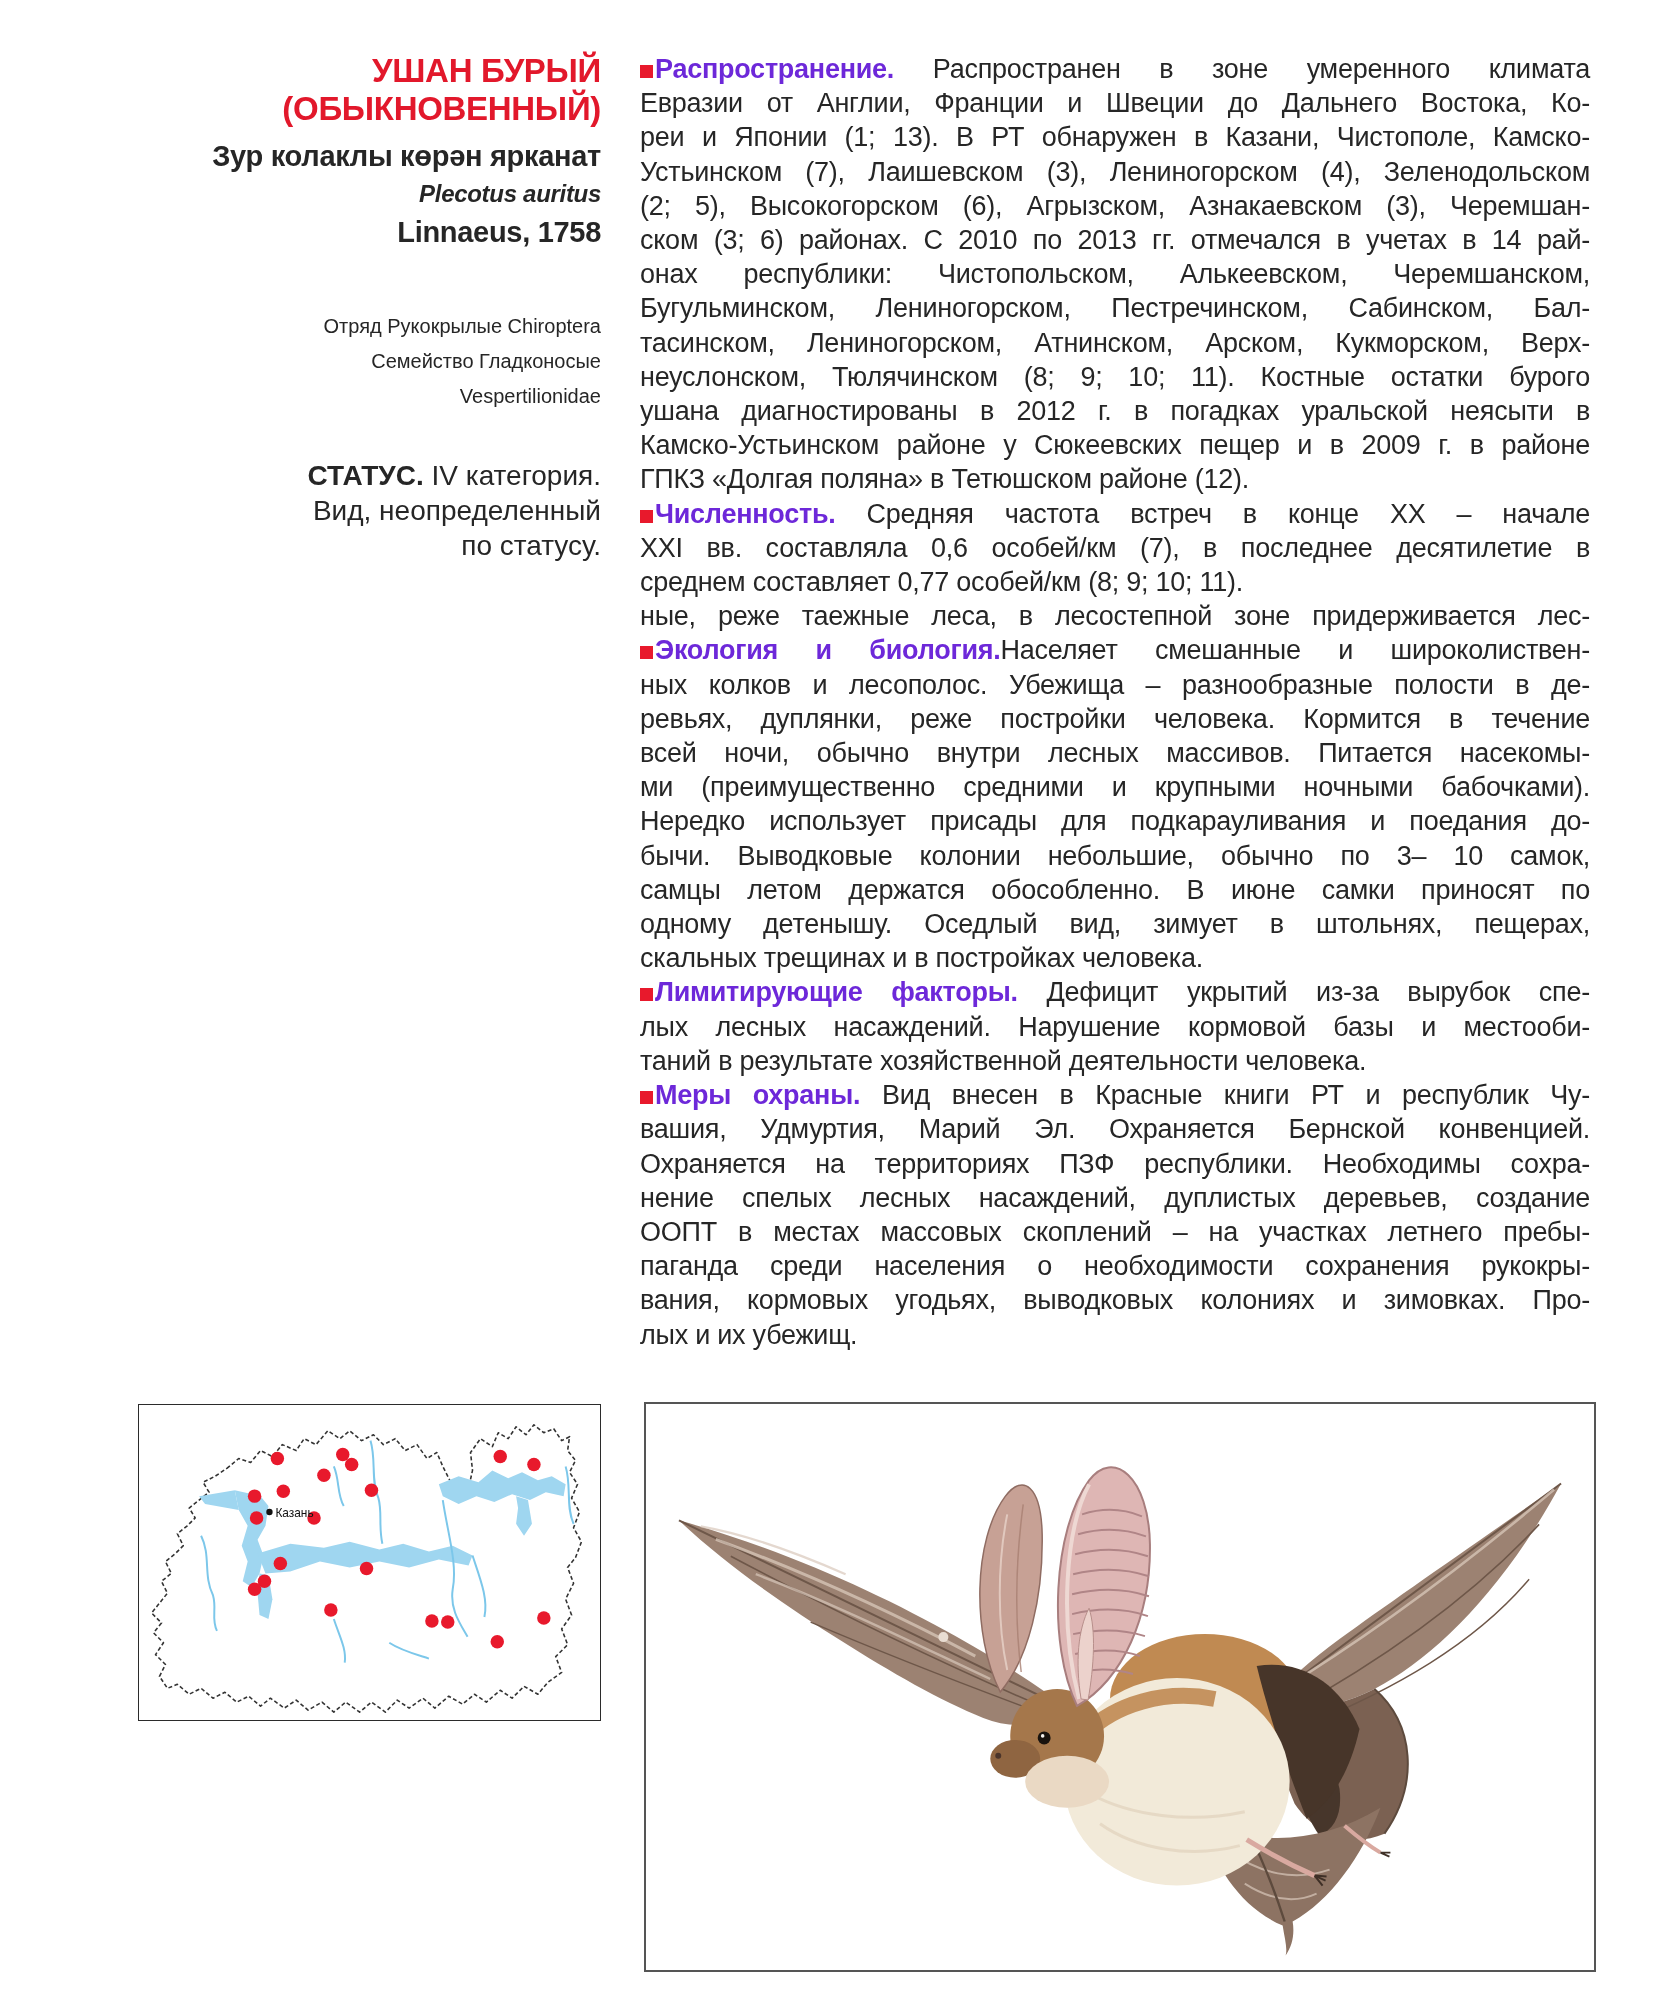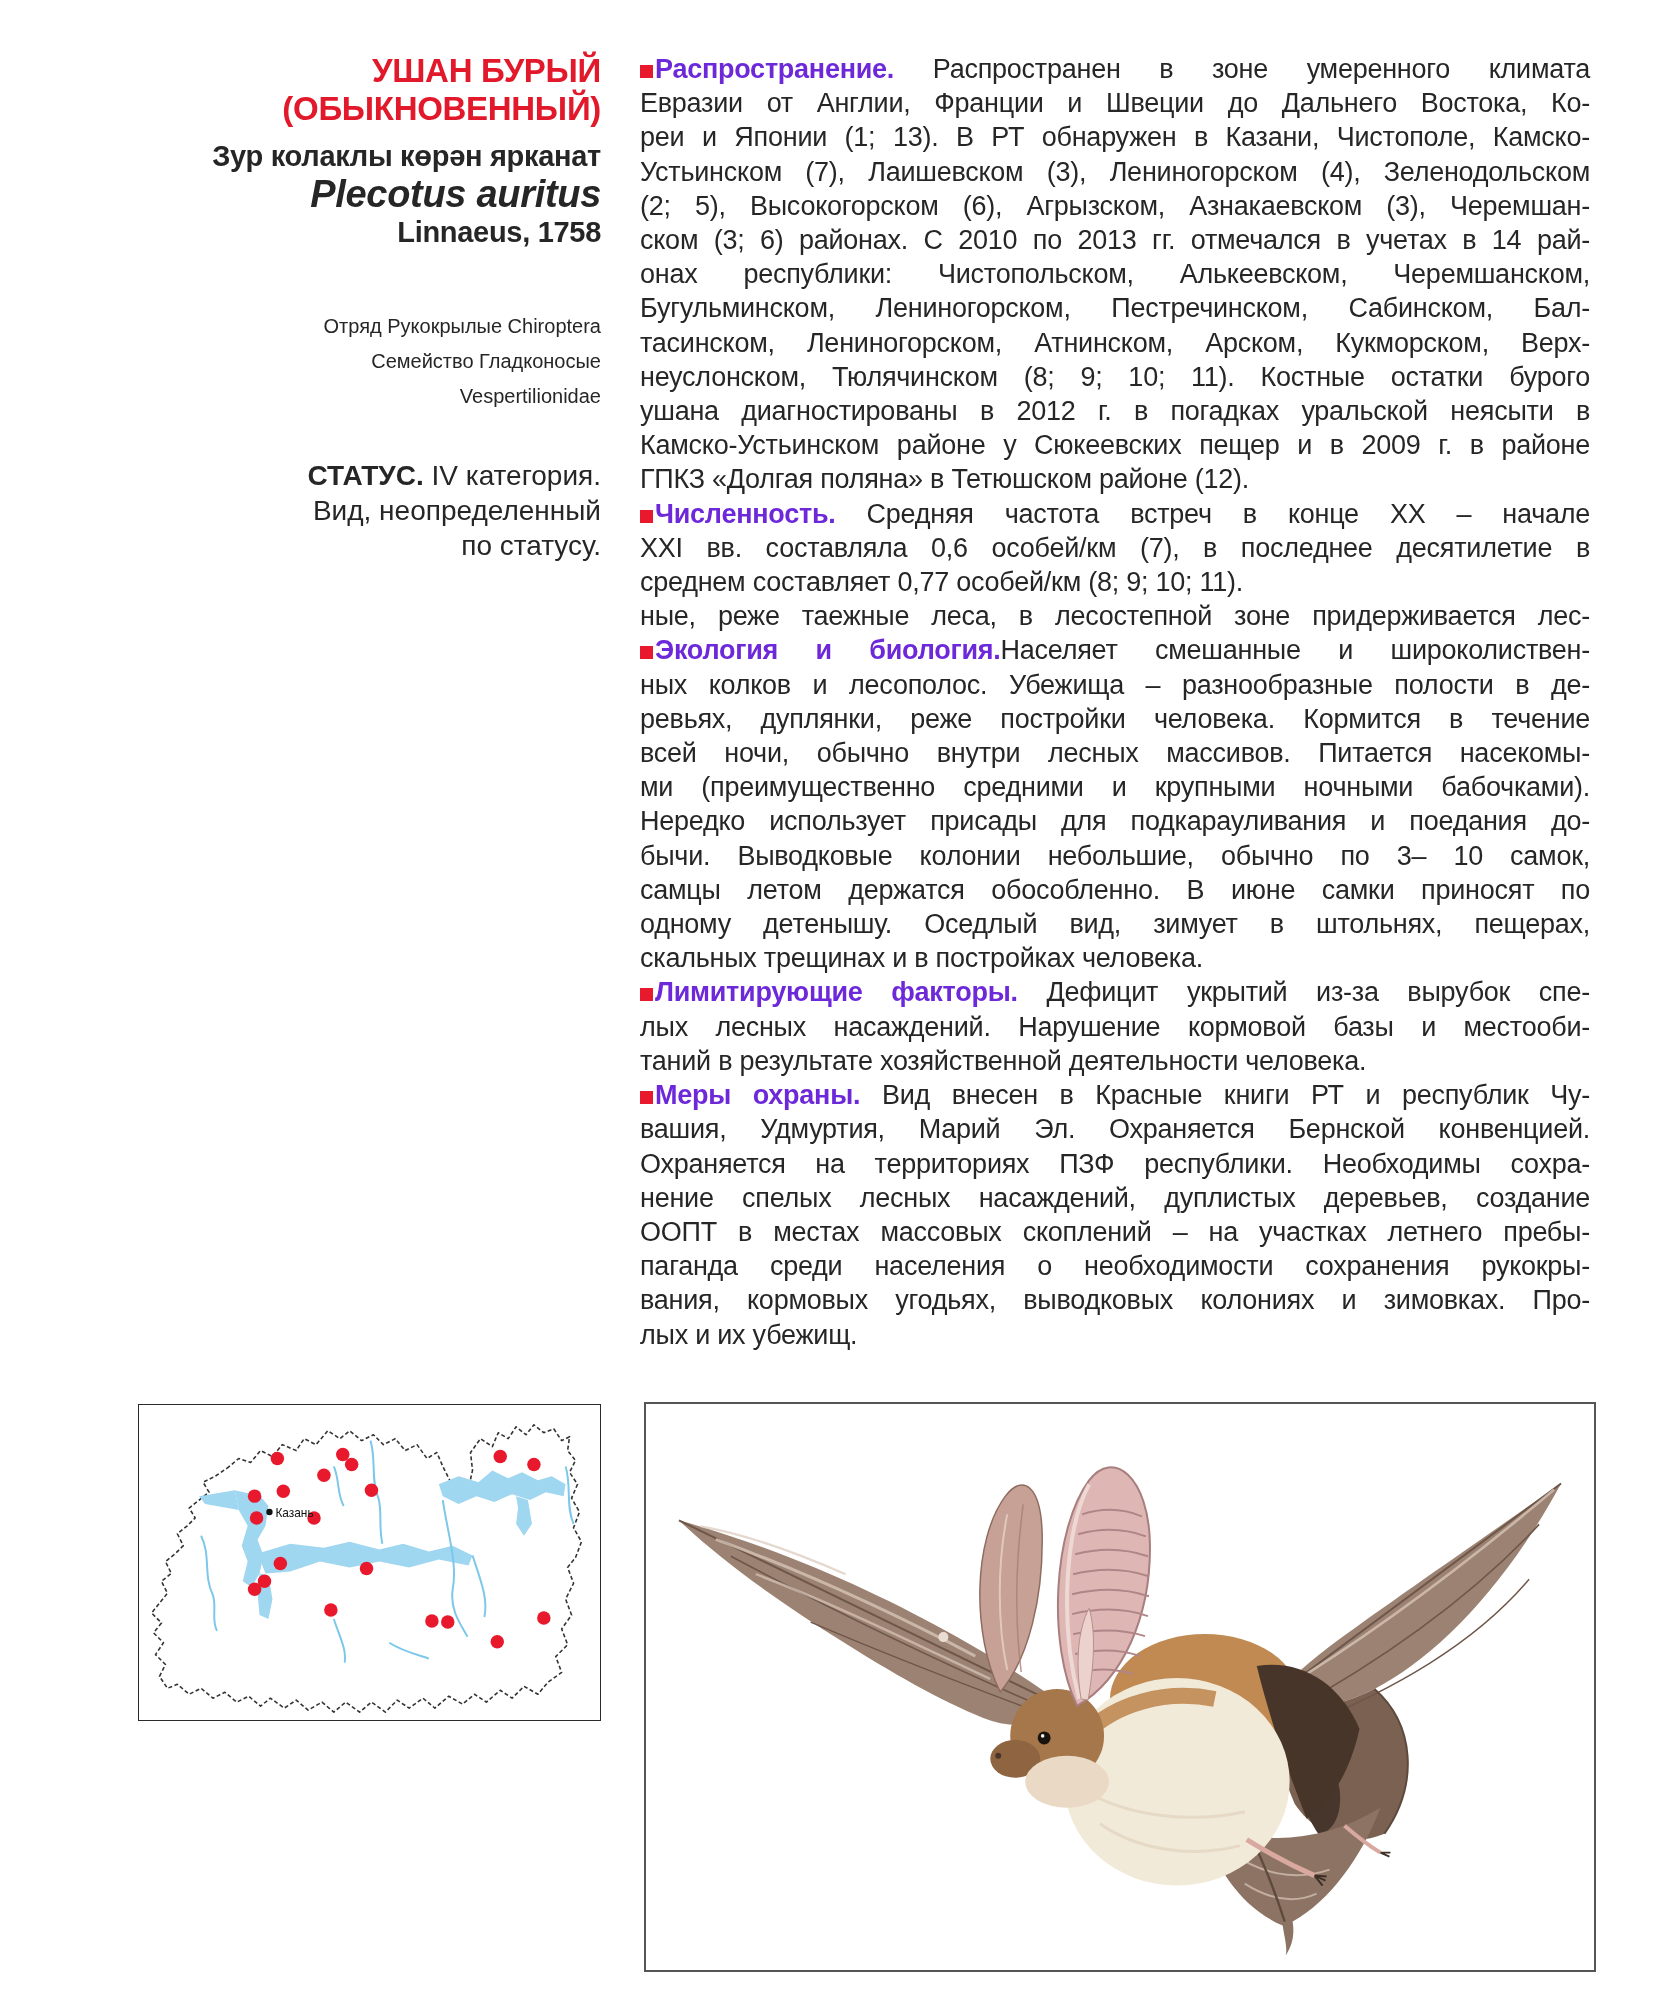--- a/index.html
+++ b/index.html
@@ -4,21 +4,21 @@
 <style>
   html,body{margin:0;padding:0;}
   body{
     width:1653px;height:2006px;position:relative;background:#ffffff;
     font-family:"Liberation Sans",sans-serif;color:#262626;overflow:hidden;
   }
   
   .left-col{position:absolute;left:100px;top:52px;width:501px;text-align:right;}
   .sp-title{color:#e2182b;font-weight:bold;font-size:33px;line-height:38px;letter-spacing:-.3px;}
   .tatar{font-weight:bold;font-size:29px;line-height:38px;margin-top:9px;letter-spacing:-.3px;}
-  .latin{font-weight:bold;font-style:italic;font-size:38px;line-height:38px;letter-spacing:-.3px;}
+  .latin{font-weight:bold;font-style:italic;font-size:24px;line-height:38px;letter-spacing:-.3px;}
   .author{font-weight:bold;font-size:29px;line-height:38px;letter-spacing:-.3px;}
   .taxon{font-size:20px;line-height:35px;margin-top:58px;}
   .status{font-size:28px;line-height:35px;margin-top:44px;}
   .status b{font-weight:bold;}
   
   .right-col{position:absolute;left:640px;top:52px;width:950px;}
   .line{font-size:27px;line-height:34.2px;letter-spacing:-.25px;white-space:normal;}
   .line.just{text-align:justify;text-align-last:justify;}
   .line.last{text-align:left;text-align-last:left;}
   .line b{font-weight:bold;color:#6d28d9;}

